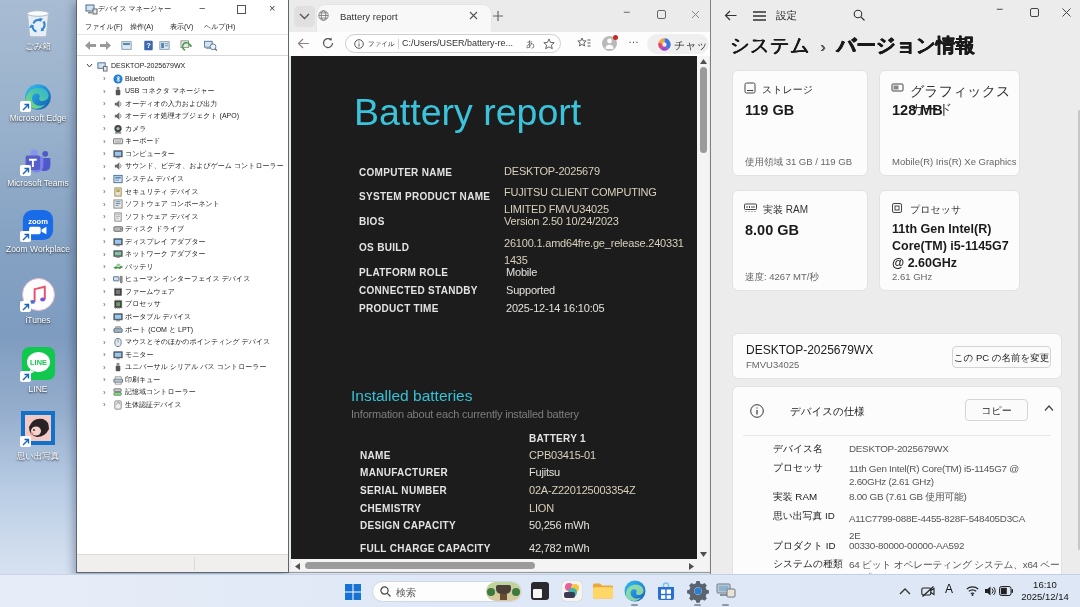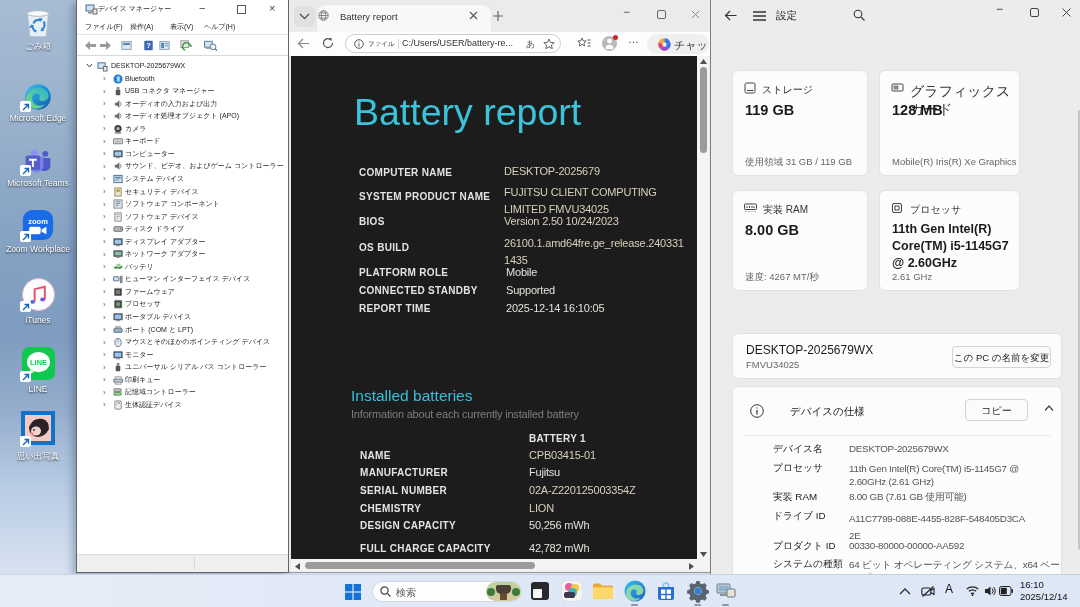--- a/index.html
+++ b/index.html
@@ -546,21 +546,21 @@
     <div class="blabel" style="left:68px;top:135px">SYSTEM PRODUCT NAME</div>
     <div class="bval" style="left:213px;top:128px;width:160px;line-height:16.5px">FUJITSU CLIENT COMPUTING LIMITED FMVU34025</div>
     <div class="blabel" style="left:68px;top:160px">BIOS</div>
     <div class="bval" style="left:213px;top:159px">Version 2.50 10/24/2023</div>
     <div class="blabel" style="left:68px;top:186px">OS BUILD</div>
     <div class="bval" style="left:213px;top:179px;width:196px;line-height:16.5px">26100.1.amd64fre.ge_release.240331 1435</div>
     <div class="blabel" style="left:68px;top:211px">PLATFORM ROLE</div>
     <div class="bval2" style="left:215px;top:210px">Mobile</div>
     <div class="blabel" style="left:68px;top:229px">CONNECTED STANDBY</div>
     <div class="bval2" style="left:215px;top:228px">Supported</div>
-    <div class="blabel" style="left:68px;top:247px">REPORT TIME</div>
+    <div class="blabel" style="left:68px;top:247px">PRODUCT TIME</div>
     <div class="bval2" style="left:215px;top:246px">2025-12-14 16:10:05</div>
     <div class="abs" style="left:60px;top:331px;font-size:15.5px;color:#35c1d8">Installed batteries</div>
     <div class="abs" style="left:60px;top:352px;font-size:11px;letter-spacing:-0.2px;color:#7d7d7d">Information about each currently installed battery</div>
     <div class="blabel" style="left:238px;top:377px">BATTERY 1</div>
     <div class="blabel" style="left:69px;top:394px">NAME</div>
     <div class="bval" style="left:238px;top:393px">CPB03415-01</div>
     <div class="blabel" style="left:69px;top:411px">MANUFACTURER</div>
     <div class="bval2" style="left:238px;top:410px">Fujitsu</div>
     <div class="blabel" style="left:69px;top:429px">SERIAL NUMBER</div>
     <div class="bval" style="left:238px;top:428px">02A-Z220125003354Z</div>
@@ -604,20 +604,21 @@
       <line x1="8" y1="8" x2="11.5" y2="11.5" stroke="#333" stroke-width="1.1"></line>
     </svg>
   <span class="abs" style="left:285px;top:2px;color:#333;font-size:12px">−</span>
   <svg class="abs" style="left:319px;top:8px" width="9" height="9">
       <rect x="0.5" y="0.5" width="8" height="8" rx="1.5" fill="none" stroke="#444"></rect>
     </svg>
   <svg class="abs" style="left:351px;top:8px" width="9" height="9" viewBox="0 0 9 9">
       <path d="M0.5 0.5 L8.5 8.5 M8.5 0.5 L0.5 8.5" stroke="#444" stroke-width="1"></path>
     </svg>
 
+  <div class="abs" style="left:19px;top:32px;font-size:19.5px;color:#1a1a1a;text-shadow:0.4px 0 #1a1a1a,-0.4px 0 #1a1a1a,0 0.4px #1a1a1a">システム &nbsp;<span style="color:#737373;font-size:15px">›</span>&nbsp; <b>バージョン情報</b></div>
 
   <div class="card" style="left:21px;top:70px;width:136px;height:106px">
     <svg class="abs" style="left:11px;top:11px" width="12" height="12" viewBox="0 0 12 12">
         <rect x="1" y="1" width="10" height="10" rx="1.5" fill="none" stroke="#444"></rect>
         <path d="M3 8.5 h6" stroke="#444"></path>
         <circle cx="8.5" cy="8.5" r="0.8" fill="#444"></circle>
       </svg>
     <span class="abs" style="left:29px;top:12px;font-size:10px;color:#333">ストレージ</span>
     <div class="abs" style="left:12px;top:31px;font-size:14.5px;font-weight:bold;color:#1a1a1a">119 GB</div>
     <div class="abs" style="left:12px;top:85px;font-size:9.5px;color:#666">使用領域 31 GB / 119 GB</div>
@@ -671,21 +672,21 @@
         <path d="M1 5.5 L5 1 L9 5.5" fill="none" stroke="#444" stroke-width="1.2"></path>
       </svg>
     <div class="abs" style="left:10px;top:48px;right:10px;height:1px;background:#e8e8e8"></div>
 
     <div class="spec-label" style="top:55.5px">デバイス名</div>
     <div class="spec-val" style="top:55.5px">DESKTOP-2025679WX</div>
     <div class="spec-label" style="top:74.5px">プロセッサ</div>
     <div class="spec-val" style="top:74.5px;line-height:13px">11th Gen Intel(R) Core(TM) i5-1145G7 @<br>2.60GHz (2.61 GHz)</div>
     <div class="spec-label" style="top:103.5px">実装 RAM</div>
     <div class="spec-val" style="top:103.5px">8.00 GB (7.61 GB 使用可能)</div>
-    <div class="spec-label" style="top:122.5px">ドライブ ID</div>
+    <div class="spec-label" style="top:122.5px">思い出写真 ID</div>
     <div class="spec-val" style="top:122.5px;line-height:17px">A11C7799-088E-4455-828F-548405D3CA<br>2E</div>
     <div class="spec-label" style="top:152.5px">プロダクト ID</div>
     <div class="spec-val" style="top:152.5px">00330-80000-00000-AA592</div>
     <div class="spec-label" style="top:170.5px">システムの種類</div>
     <div class="spec-val" style="top:170.5px;line-height:13px">64 ビット オペレーティング システム、x64 ベース プ<br>ロセッサ</div>
   </div>
   <div class="abs" style="left:367px;top:110px;width:2px;height:440px;background:#c7c7c7;border-radius:1px"></div>
 </div>
 
 <div id="taskbar" class="abs">
@@ -783,14 +784,14 @@
     </svg>
   <svg class="abs" style="left:984px;top:10px" width="12" height="12" viewBox="0 0 12 12">
       <path d="M1 4 h2.5 L6.5 1.5 v9 L3.5 8 H1 Z" fill="#222"></path>
       <path d="M8 3.5 a3.5 3.5 0 0 1 0 5 M9.5 2 a5.5 5.5 0 0 1 0 8" fill="none" stroke="#222" stroke-width="1"></path>
     </svg>
   <svg class="abs" style="left:999px;top:11px" width="14" height="10" viewBox="0 0 14 10">
       <rect x="0.5" y="0.5" width="11.5" height="9" rx="2" fill="none" stroke="#222"></rect>
       <rect x="1.8" y="1.8" width="6" height="6.5" fill="#222"></rect>
       <rect x="12.5" y="3" width="1.5" height="4" rx="0.7" fill="#222"></rect>
     </svg>
-  <div class="abs" style="left:1020px;top:4px;width:50px;text-align:left;font-size:9.5px;color:#111;line-height:12px">16:10<br>2025/12/14</div>
+  <div class="abs" style="left:1020px;top:4px;width:50px;text-align:center;font-size:9.5px;color:#111;line-height:12px">16:10<br>2025/12/14</div>
 </div>
 
 </body></html>

